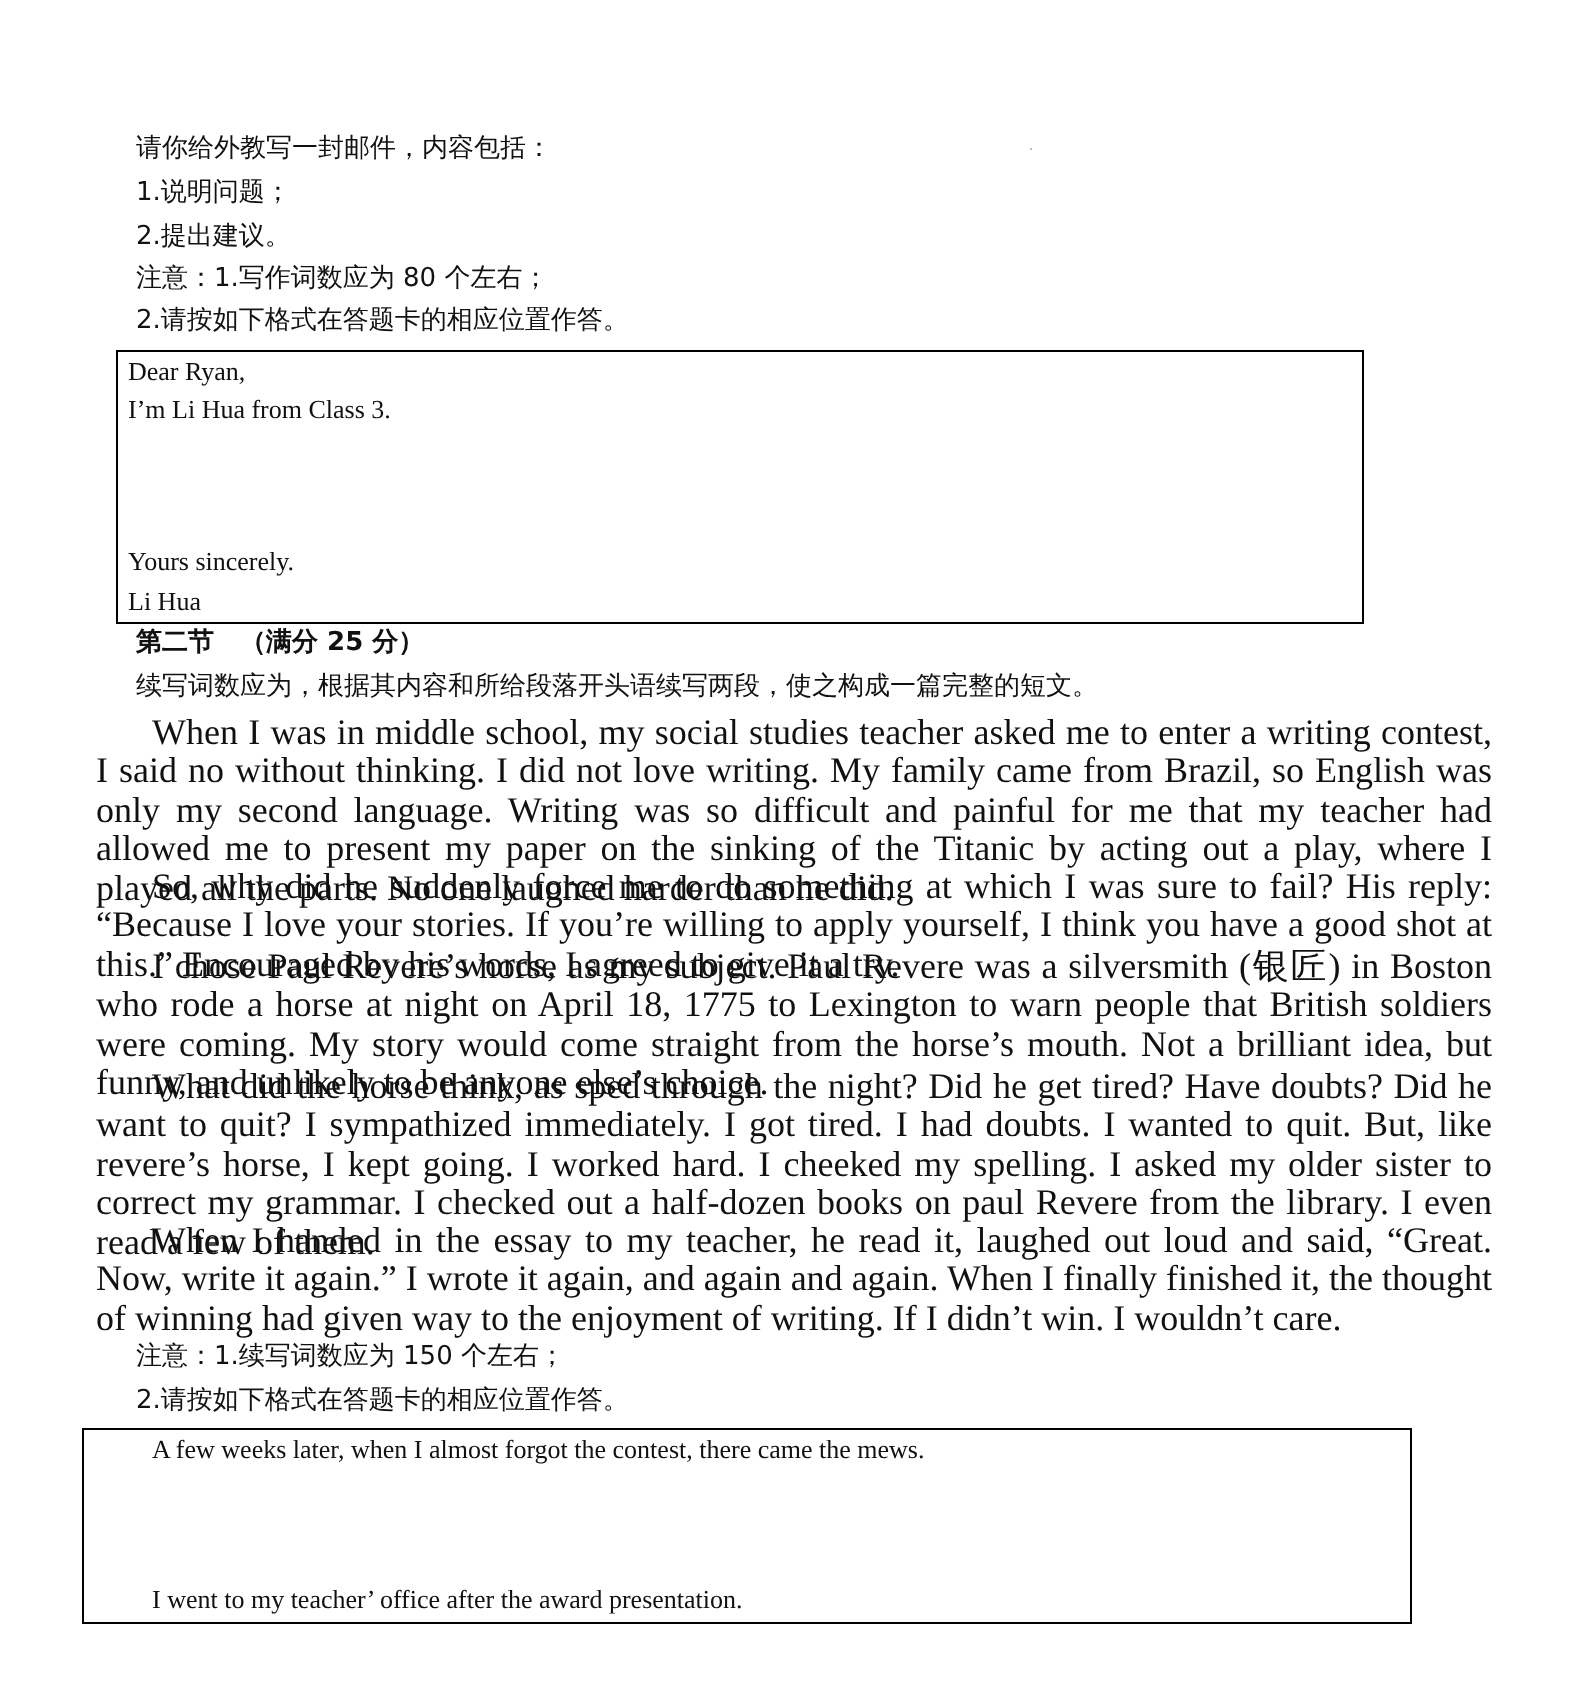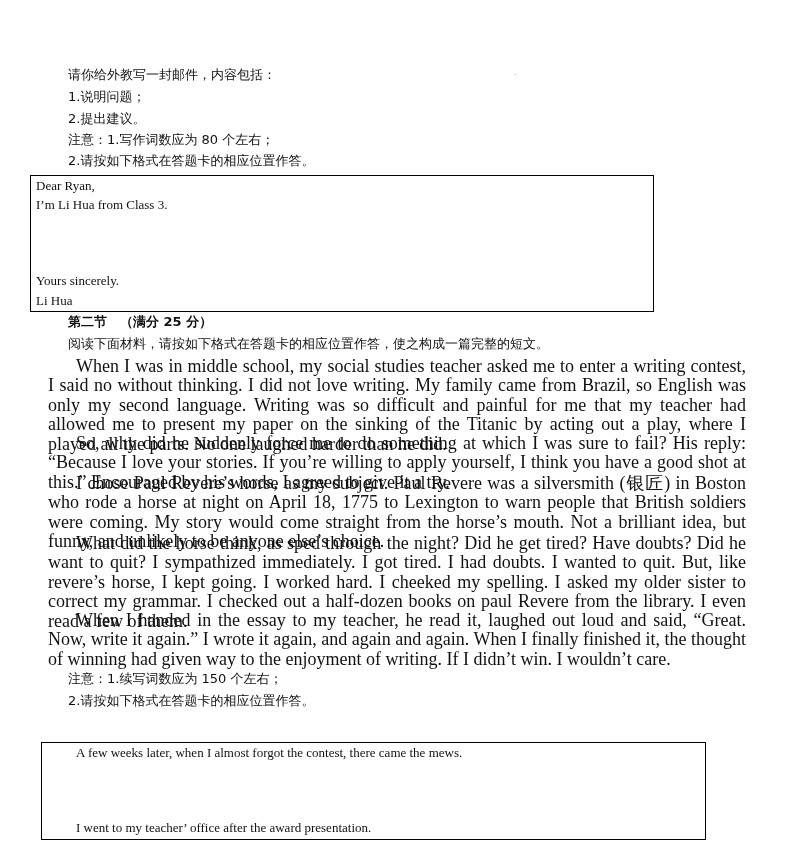--- a/index.html
+++ b/index.html
@@ -25,36 +25,36 @@
 
 <div>
   <div class="dot"></div>
 
   <div class="line cn" style="top:65px;">请你给外教写一封邮件，内容包括：</div>
   <div class="line cn" style="top:87px;">1.说明问题；</div>
   <div class="line cn" style="top:109px;">2.提出建议。</div>
   <div class="line cn" style="top:130px;">注意：1.写作词数应为 80 个左右；</div>
   <div class="line cn" style="top:151px;">2.请按如下格式在答题卡的相应位置作答。</div>
 
-  <div class="box" style="left:30px; top:175px; width:624px; height:137px;">
+  <div class="box" style="left:58px; top:175px; width:624px; height:137px;">
     <div class="t" style="left:5px; top:1px;">Dear Ryan,</div>
     <div class="t" style="left:5px; top:20px;">I’m Li Hua from Class 3.</div>
     <div class="t" style="left:5px; top:96px;">Yours sincerely.</div>
     <div class="t" style="left:5px; top:116px;">Li Hua</div>
   </div>
 
   <div class="line heading cn" style="top:312px; font-size:13px;">第二节　（满分 25 分）</div>
-  <div class="line cn" style="top:334px;">阅读下面材料，请按如下格式在答题卡的相应位置作答，使之构成一篇完整的短文。</div>
+  <div class="line cn" style="top:334px;">续写词数应为，根据其内容和所给段落开头语续写两段，使之构成一篇完整的短文。</div>
 
   <div class="para" style="top:357px;">When I was in middle school, my social studies teacher asked me to enter a writing contest, I said no without thinking. I did not love writing. My family came from Brazil, so English was only my second language. Writing was so difficult and painful for me that my teacher had allowed me to present my paper on the sinking of the Titanic by acting out a play, where I played all the parts. No one laughed harder than he did.</div>
   <div class="para" style="top:434px;">So, why did he suddenly force me to do something at which I was sure to fail? His reply: “Because I love your stories. If you’re willing to apply yourself, I think you have a good shot at this.” Encouraged by his words, I agreed to give it a try.</div>
   <div class="para" style="top:474px;">I chose Paul Revere’s horse as my subject. Paul Revere was a silversmith (银匠) in Boston who rode a horse at night on April 18, 1775 to Lexington to warn people that British soldiers were coming. My story would come straight from the horse’s mouth. Not a brilliant idea, but funny, and unlikely to be anyone else’s choice.</div>
   <div class="para" style="top:534px;">What did the horse think, as sped through the night? Did he get tired? Have doubts? Did he want to quit? I sympathized immediately. I got tired. I had doubts. I wanted to quit. But, like revere’s horse, I kept going. I worked hard. I cheeked my spelling. I asked my older sister to correct my grammar. I checked out a half-dozen books on paul Revere from the library. I even read a few of them.</div>
   <div class="para" style="top:611px;">When I handed in the essay to my teacher, he read it, laughed out loud and said, “Great. Now, write it again.” I wrote it again, and again and again. When I finally finished it, the thought of winning had given way to the enjoyment of writing. If I didn’t win. I wouldn’t care.</div>
 
   <div class="line cn" style="top:669px;">注意：1.续写词数应为 150 个左右；</div>
   <div class="line cn" style="top:691px;">2.请按如下格式在答题卡的相应位置作答。</div>
 
-  <div class="box" style="left:41px; top:714px; width:665px; height:98px;margin-top:28px;">
+  <div class="box" style="left:41px; top:714px; width:665px; height:98px;">
     <div class="t" style="left:34px; top:1px;">A few weeks later, when I almost forgot the contest, there came the mews.</div>
     <div class="t" style="left:34px; top:76px;">I went to my teacher’ office after the award presentation.</div>
   </div>
 </div>
 
 </body></html>

